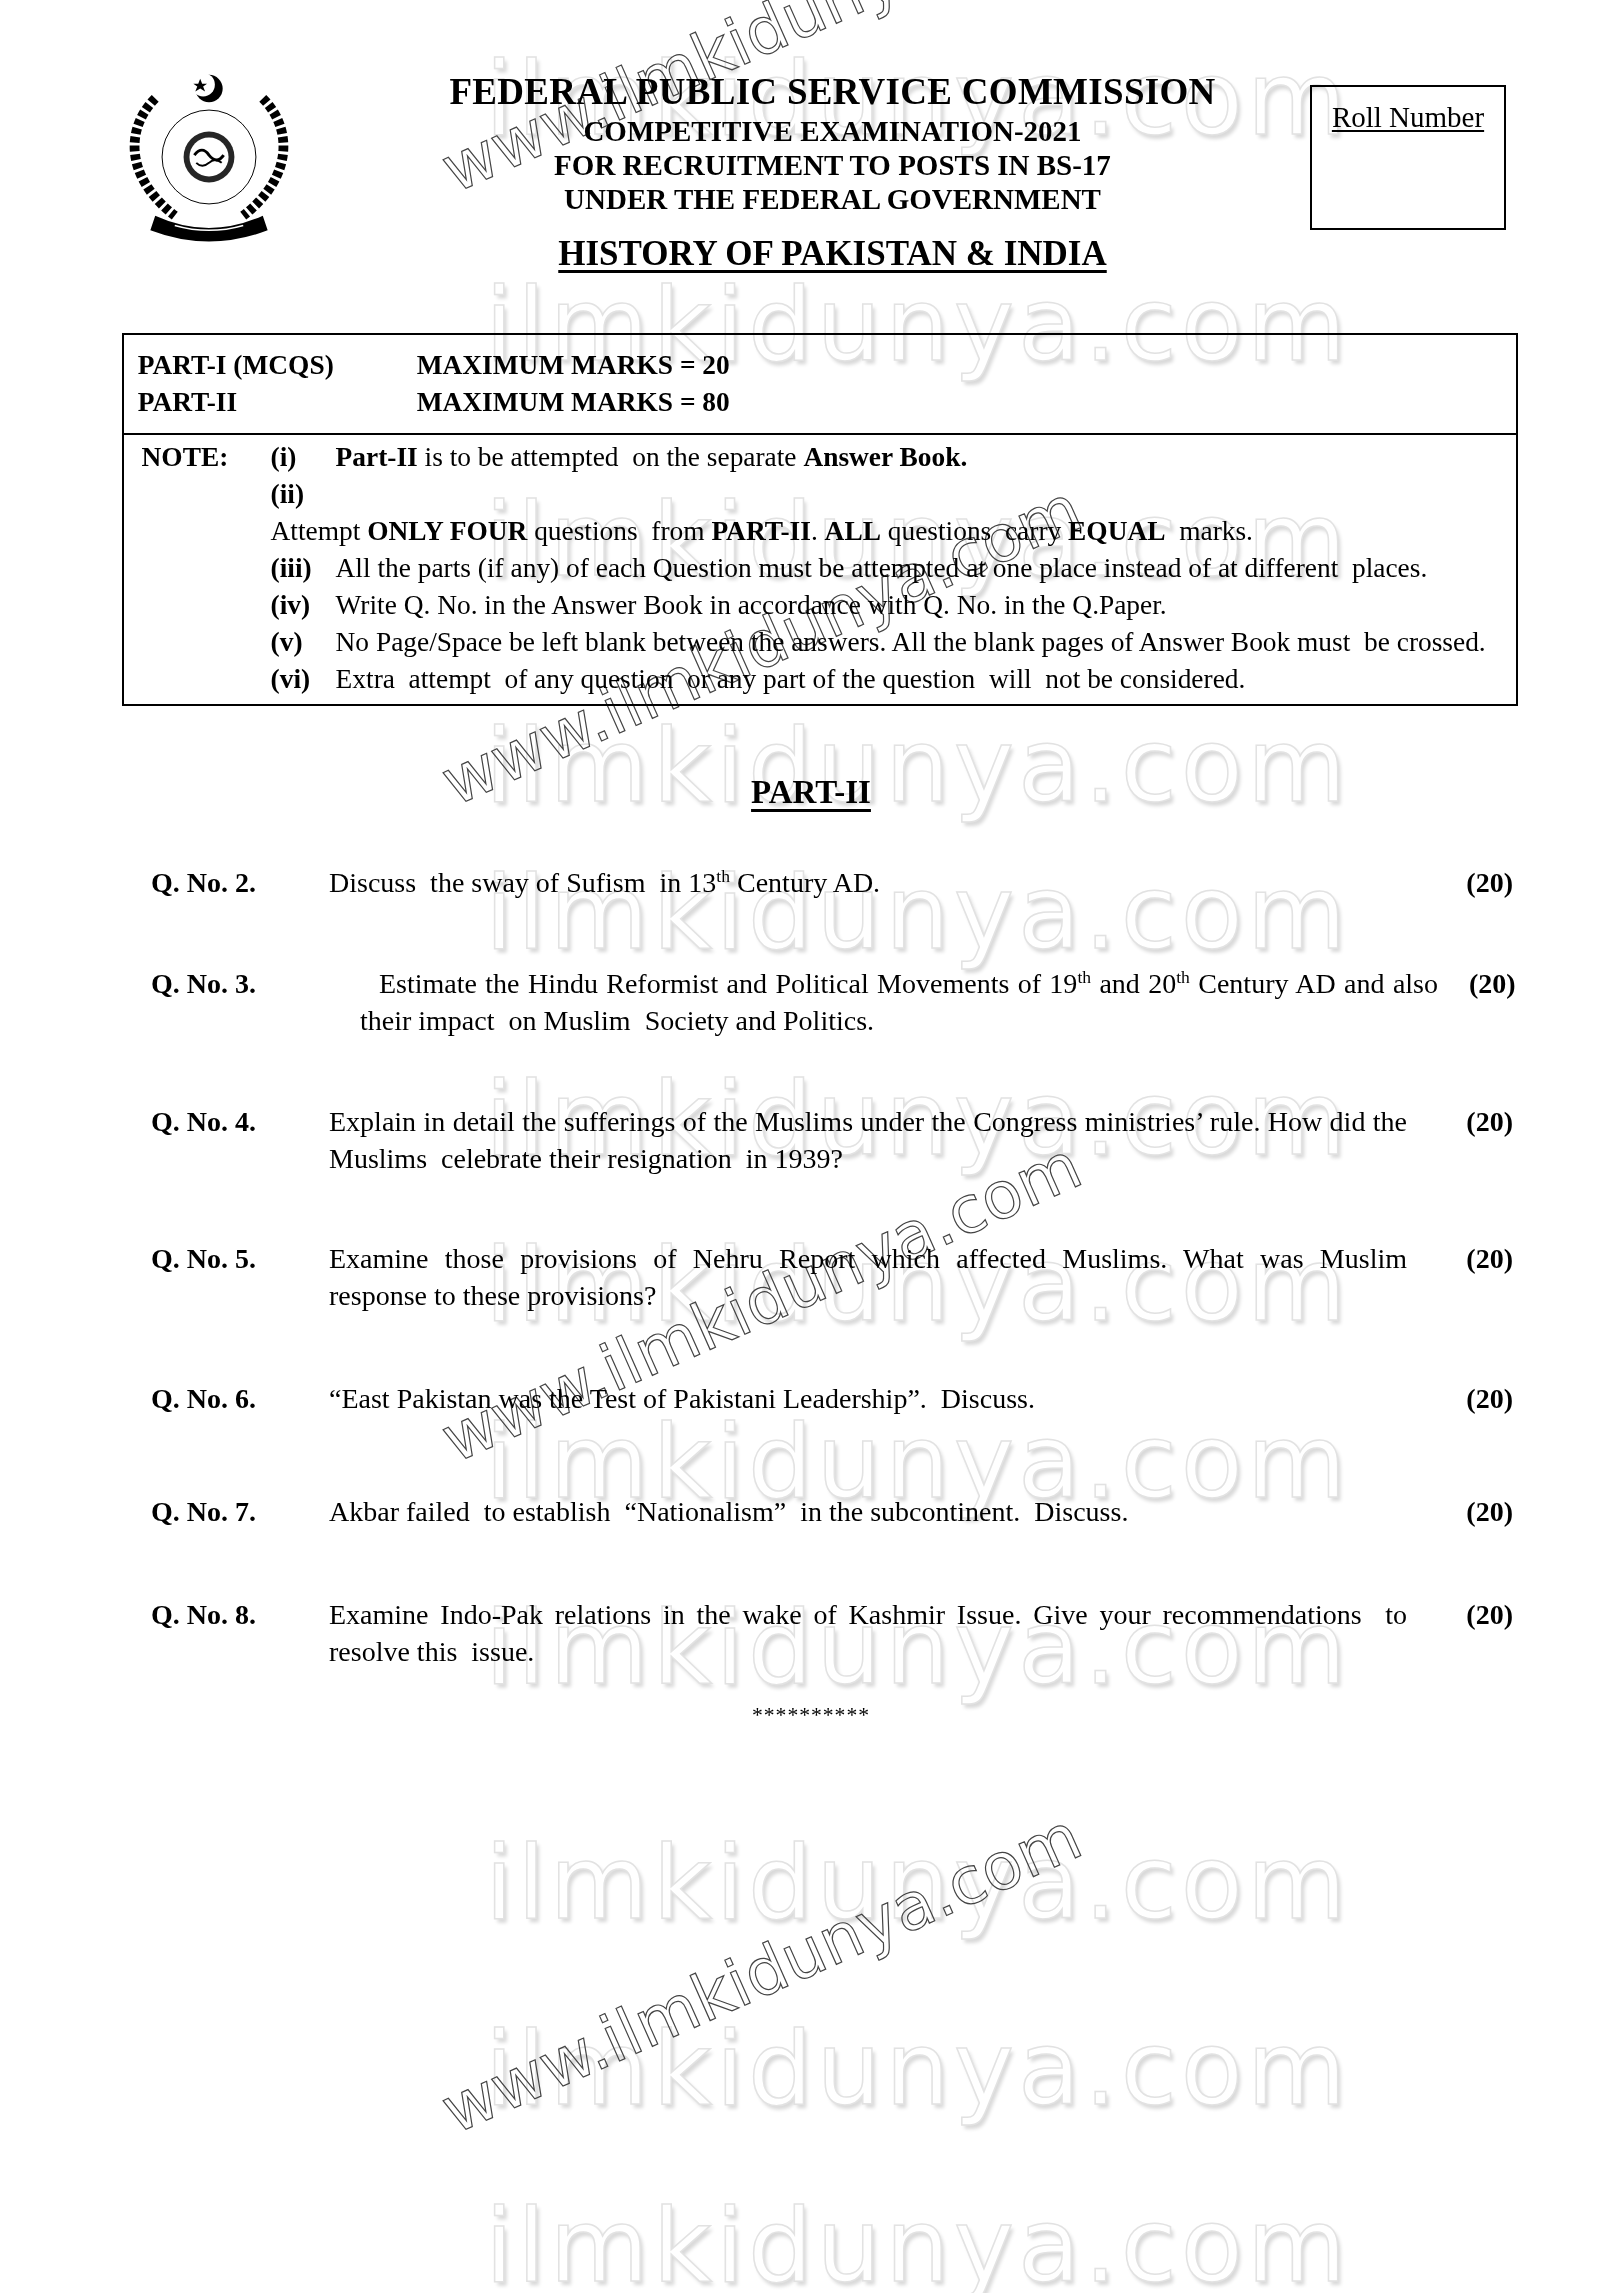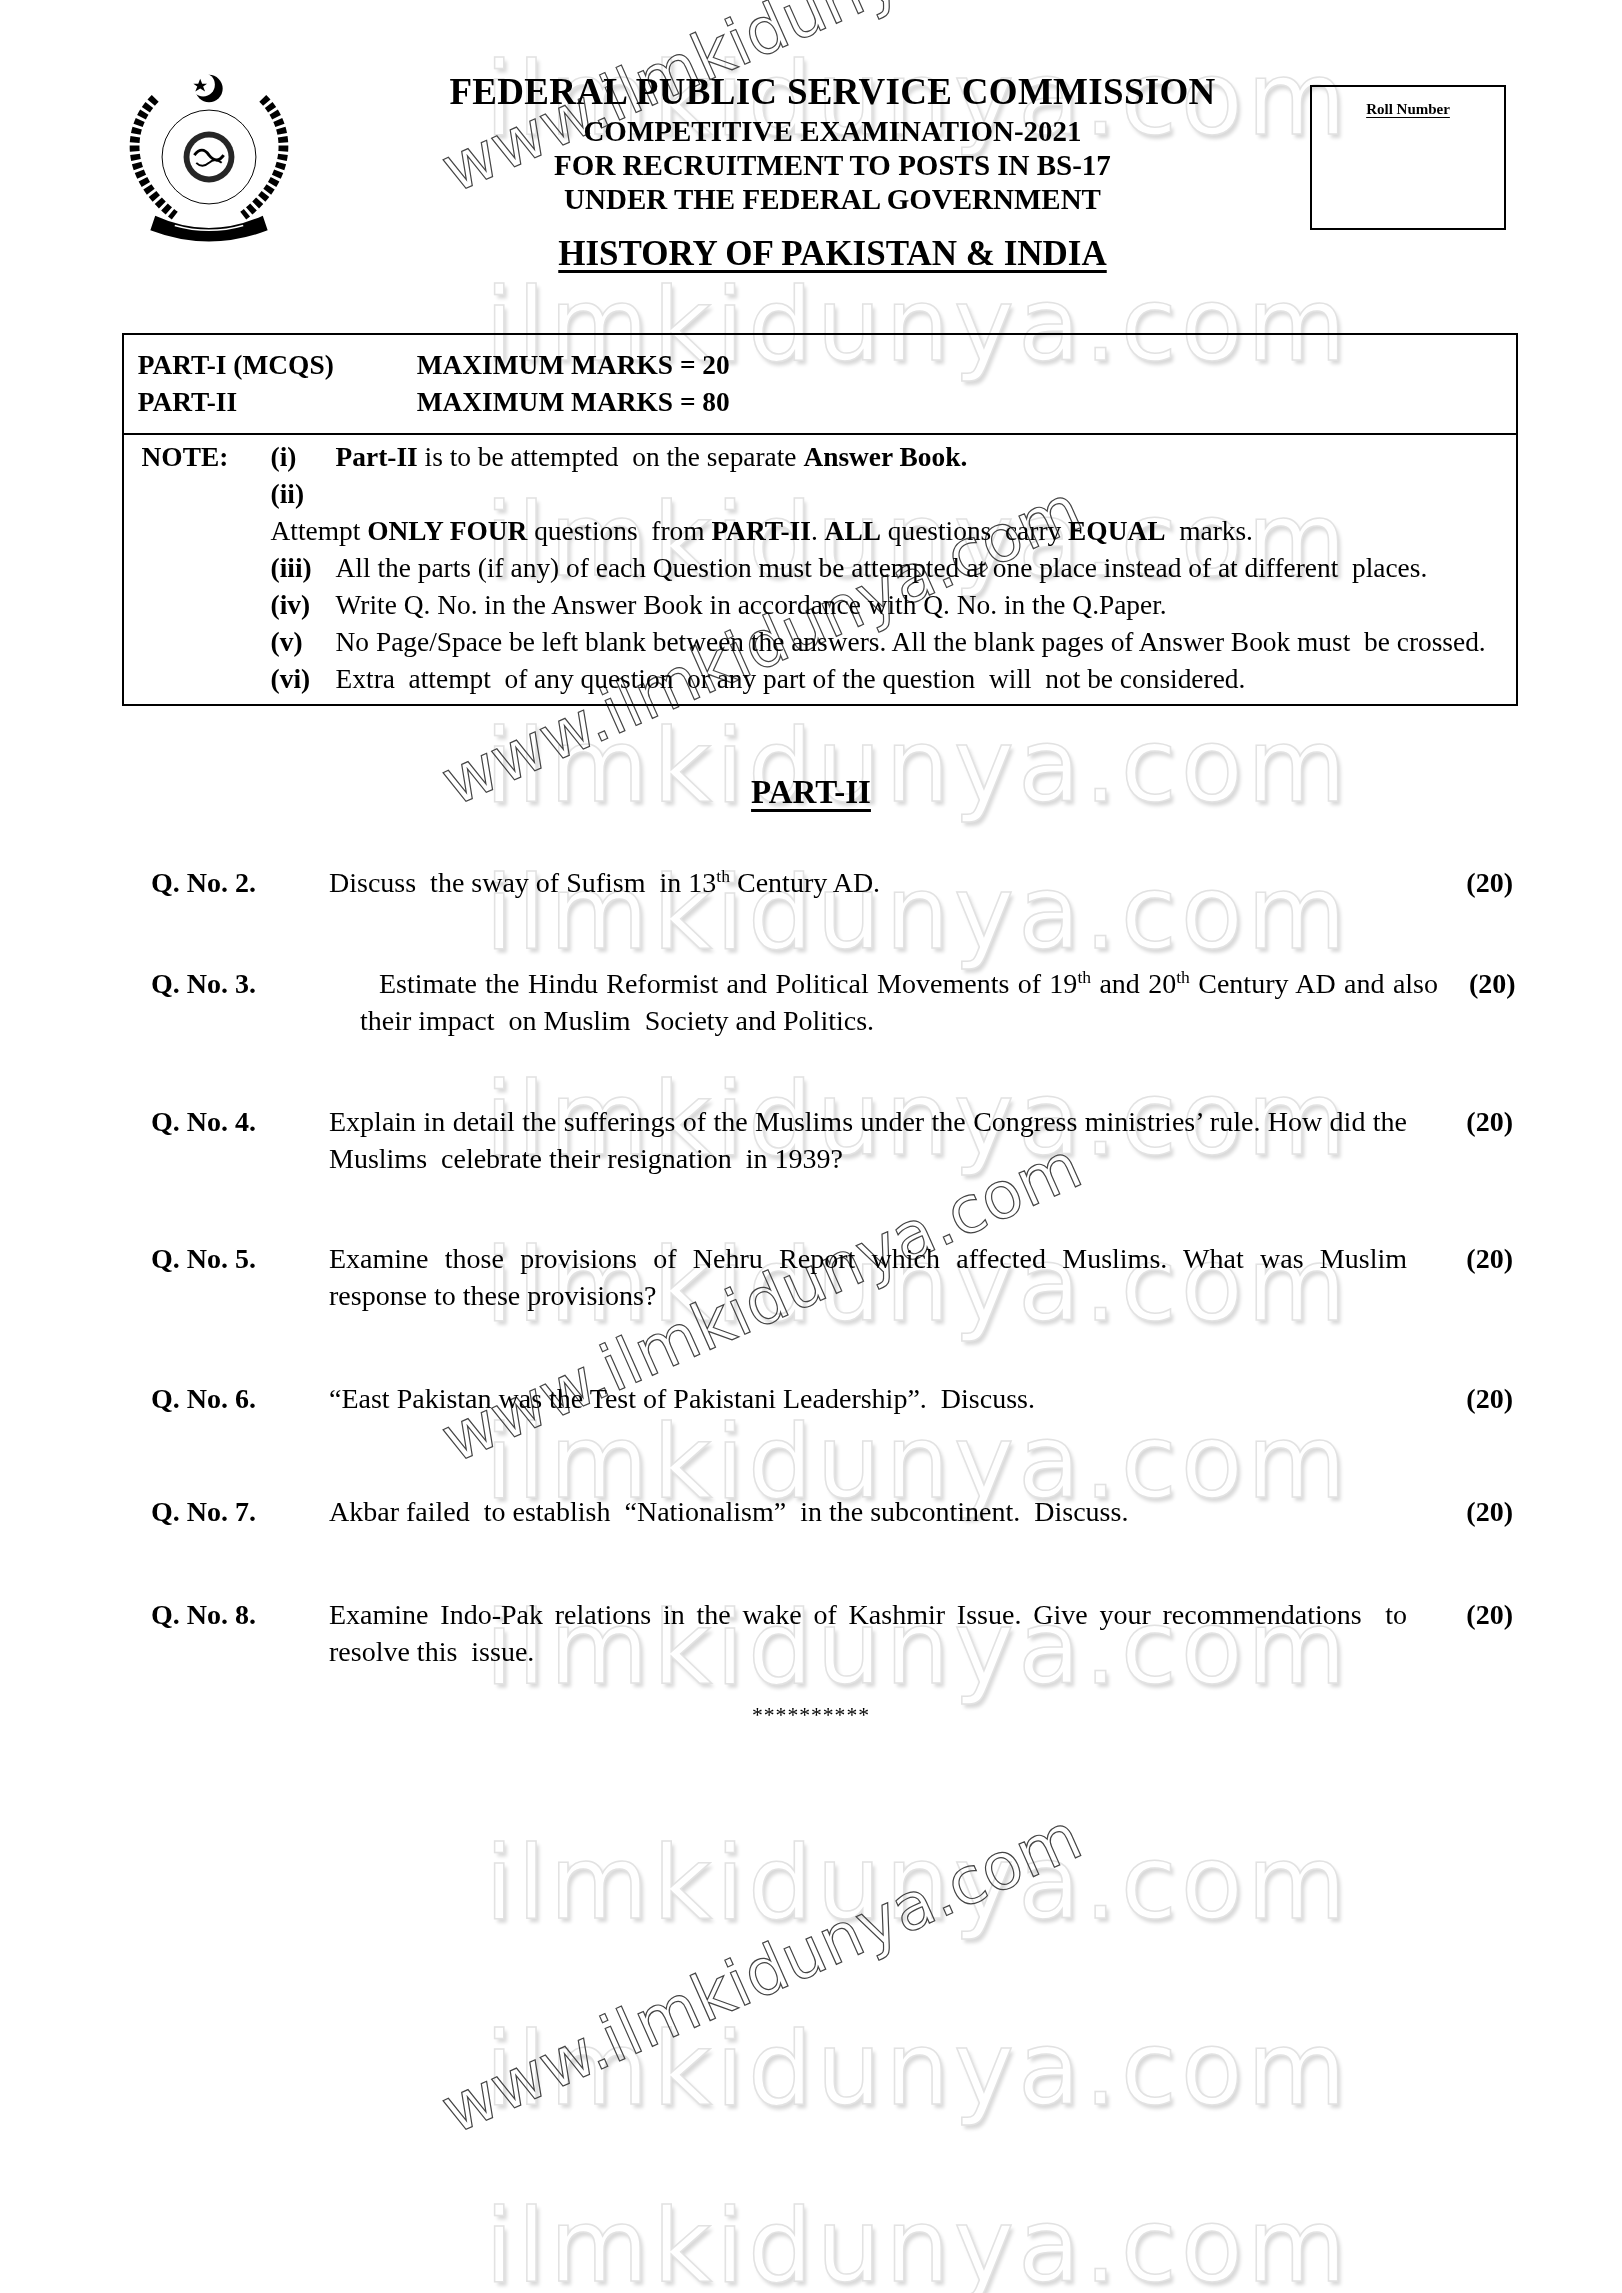--- a/index.html
+++ b/index.html
@@ -28,21 +28,21 @@
     .exam-line { font-size: 29px; font-weight: bold; line-height: 34px; }
     .subject-title {
       font-size: 35px; font-weight: bold; text-decoration: underline;
       text-decoration-thickness: 2.9px; text-underline-offset: 4.9px; margin-top: 17.6px;
     }
     .roll-box {
       position: absolute; left: 1310px; top: 85px; width: 196px; height: 145px;
       border: 2px solid #000; box-sizing: border-box; text-align: center;
     }
     .roll-label {
-      display: inline-block; margin-top: 13.7px; font-size: 15px; font-weight: bold;
+      display: inline-block; margin-top: 13.7px; font-size: 29px; font-weight: normal;
       text-decoration: underline; text-underline-offset: 2.9px;
     }
     
     .info-table {
       position: absolute; left: 122px; top: 333px; width: 1396px;
       border: 2px solid #000; box-sizing: border-box;
     }
     .info-row { display: flex; border-bottom: 2px solid #000; height: 98px; }
     .info-left { width: 659px; border-right: 1.5px solid #000; padding: 11.8px 0 0 17.6px; box-sizing: border-box; }
     .info-right { flex: 1; padding: 11.8px 0 0 13.7px; box-sizing: border-box; }

